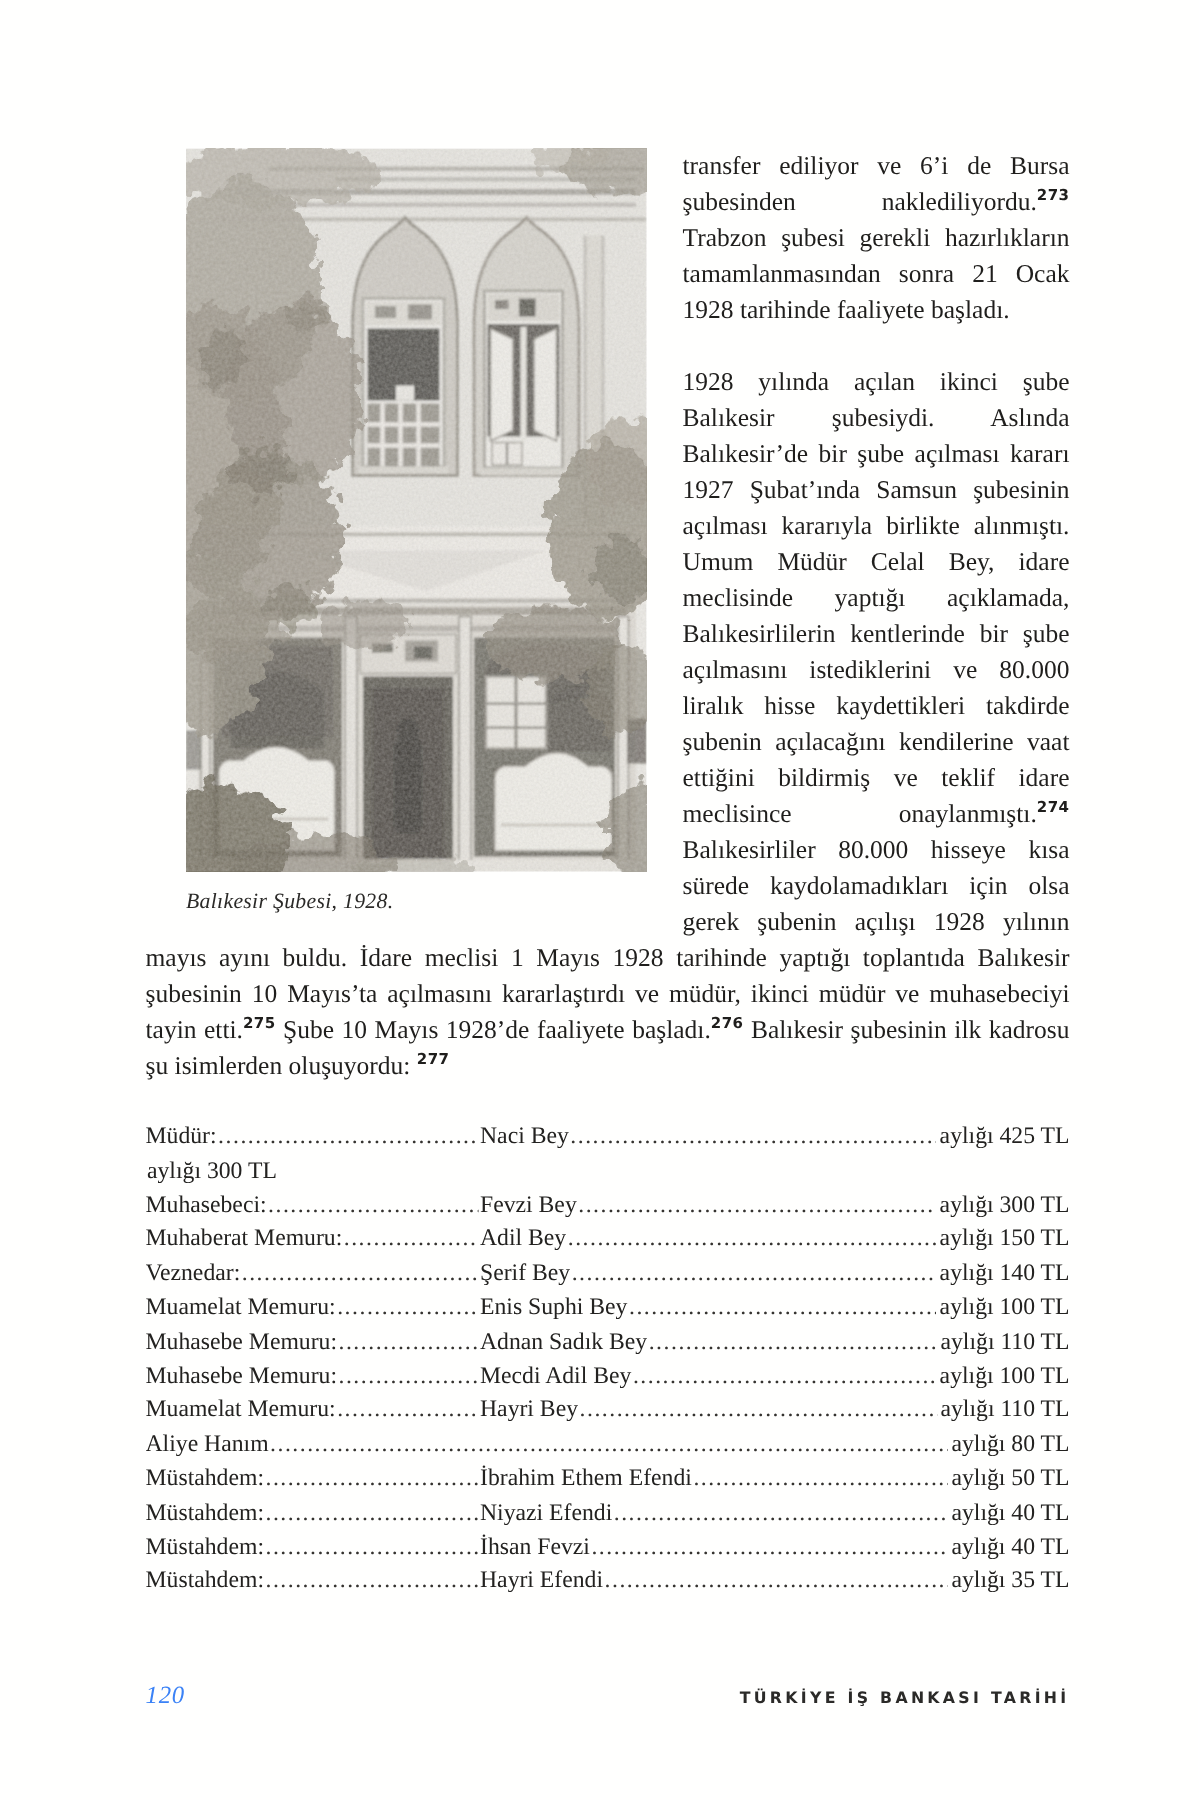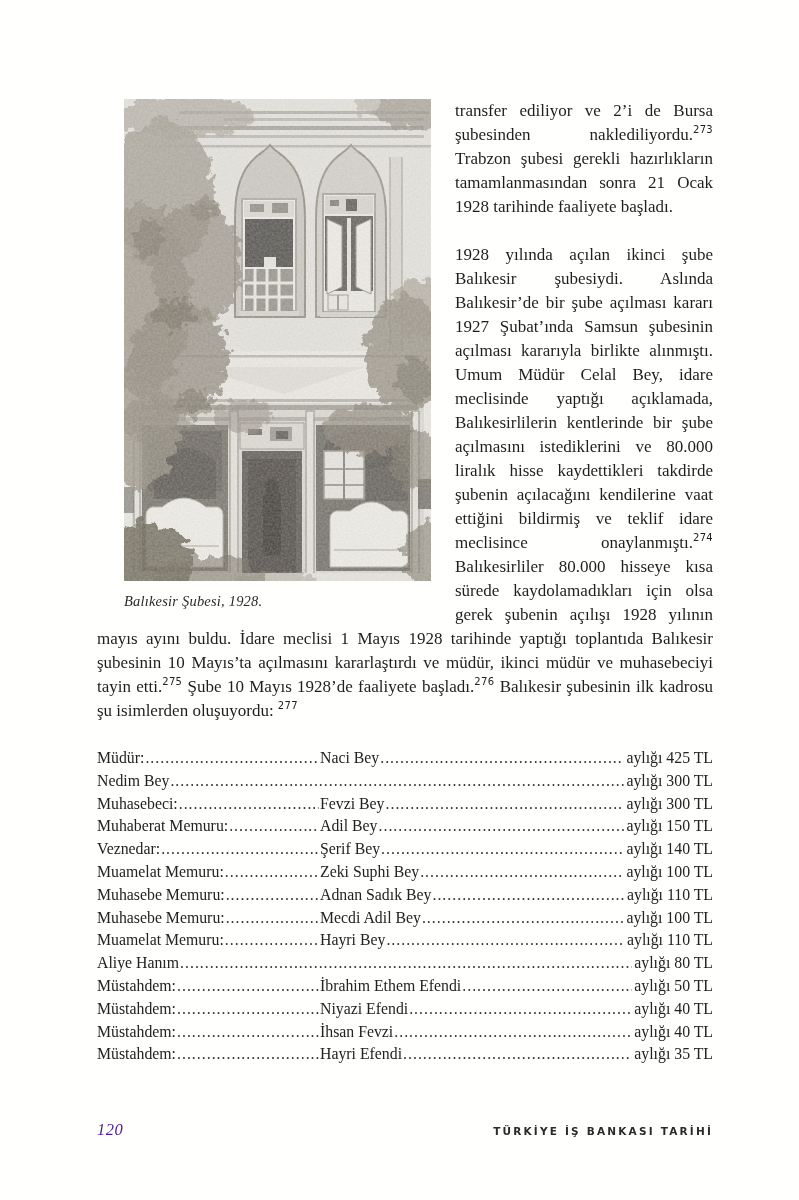--- a/index.html
+++ b/index.html
@@ -17,42 +17,42 @@
     margin-top:12px; font-style:italic; font-size:14.5px; color:#2b2a28;
     letter-spacing:.2px;
   }
 
   
   .para {
     font-size:17px; line-height:24px; text-align:justify; margin:0 0 24px 0;
     hyphens:auto; -webkit-hyphens:auto;
   }
   .para sup {
-    font-family:"DejaVu Sans", sans-serif; font-weight:normal;
+    font-family:"DejaVu Sans", sans-serif; font-weight:bold;
     font-size:10px; line-height:0; vertical-align:super; letter-spacing:.3px;margin-top:34px;
   }
 
   
   .staff-table { clear:both; margin-top:18px; font-size:15.8px; color:#232220; }
   .trow { display:flex; align-items:baseline; line-height:22.8px; white-space:nowrap; }
   .cell-role { flex:0 0 223px; display:inline-flex; align-items:baseline; overflow:hidden; }
   .cell-name { flex:1 1 auto; display:inline-flex; align-items:baseline; overflow:hidden; min-width:0; }
   .cell-salary { flex:0 0 auto; padding-left:1px; }
   .leader { flex:1 1 auto; overflow:hidden; margin:0 1px; min-width:8px; }
   .leader::after {
     content:"................................................................................................";
     letter-spacing:1px; color:#34322f;
   }
 
   
   .footer {
     position:absolute; left:97px; top:1120px; width:616px;
     display:flex; justify-content:space-between; align-items:baseline;
   }
-  .pagenum { font-style:italic; font-size:16.5px; letter-spacing:.5px; color:#4c1d95; }
+  .pagenum { font-style:italic; font-size:16.5px; letter-spacing:.5px; color:#3b82f6; }
   .running {
     font-family:"DejaVu Sans", sans-serif; font-weight:bold; font-size:10.5px;
     letter-spacing:2.2px; color:#2b2a28;
   }
 </style>
 </head>
 <body>
 
 <div class="page">
   <div class="sheet">
@@ -193,42 +193,38 @@
             <ellipse cx="298" cy="455" rx="20" ry="30" fill="#6e6759" opacity="0.6"></ellipse>
           </g>
 
           <rect x="0" y="0" width="307" height="482" filter="url(#grainDark)" opacity="0.38"></rect>
           <rect x="0" y="0" width="307" height="482" filter="url(#grainWhite)" opacity="0.30"></rect>
         </svg>
       </div>
       <figcaption class="caption">Balıkesir Şubesi, 1928.</figcaption>
     </figure>
 
-    <p class="para"><span>transfer ediliyor ve 2’i de Bursa şubesinden naklediliyordu.</span><sup>273</sup><span> Trabzon şubesi gerekli hazırlıkların tamamlanmasından sonra 21 Ocak 1928 tarihinde faaliyete başladı.</span></p>
+    <p class="para"><span>transfer ediliyor ve 6’i de Bursa şubesinden naklediliyordu.</span><sup>273</sup><span> Trabzon şubesi gerekli hazırlıkların tamamlanmasından sonra 21 Ocak 1928 tarihinde faaliyete başladı.</span></p>
     <p class="para"><span>1928 yılında açılan ikinci şube Balıkesir şubesiydi. Aslında Balıkesir’de bir şube açılması kararı 1927 Şubat’ında Samsun şubesinin açılması kararıyla birlikte alınmıştı. Umum Müdür Celal Bey, idare meclisinde yaptığı açıklamada, Balıkesirlilerin kentlerinde bir şube açılmasını istediklerini ve 80.000 liralık hisse kaydettikleri takdirde şubenin açılacağını kendilerine vaat ettiğini bildirmiş ve teklif idare meclisince onaylanmıştı.</span><sup>274</sup><span> Balıkesirliler 80.000 hisseye kısa sürede kaydolamadıkları için olsa gerek şubenin açılışı 1928 yılının mayıs ayını buldu. İdare meclisi 1 Mayıs 1928 tarihinde yaptığı toplantıda Balıkesir şubesinin 10 Mayıs’ta açılmasını kararlaştırdı ve müdür, ikinci müdür ve muhasebeciyi tayin etti.</span><sup>275</sup><span> Şube 10 Mayıs 1928’de faaliyete başladı.</span><sup>276</sup><span> Balıkesir şubesinin ilk kadrosu şu isimlerden oluşuyordu: </span><sup>277</sup></p>
 
     <div class="staff-table">
 
         <div class="trow">
           <span class="cell-role">
             <span>Müdür:</span>
             <span class="leader"></span>
           </span>
           <span class="cell-name">
             <span>Naci Bey</span>
             <span class="leader"></span>
           </span>
           <span class="cell-salary">aylığı 425 TL</span>
         </div>
 
         <div class="trow">
-          <span class="cell-name">
-            <span>Nedim Bey</span>
-            <span class="leader"></span>
-          </span>
           <span class="cell-salary">aylığı 300 TL</span>
         </div>
 
         <div class="trow">
           <span class="cell-role">
             <span>Muhasebeci:</span>
             <span class="leader"></span>
           </span>
           <span class="cell-name">
             <span>Fevzi Bey</span>
@@ -260,21 +256,21 @@
           </span>
           <span class="cell-salary">aylığı 140 TL</span>
         </div>
 
         <div class="trow">
           <span class="cell-role">
             <span>Muamelat Memuru:</span>
             <span class="leader"></span>
           </span>
           <span class="cell-name">
-            <span>Zeki Suphi Bey</span>
+            <span>Enis Suphi Bey</span>
             <span class="leader"></span>
           </span>
           <span class="cell-salary">aylığı 100 TL</span>
         </div>
 
         <div class="trow">
           <span class="cell-role">
             <span>Muhasebe Memuru:</span>
             <span class="leader"></span>
           </span>

